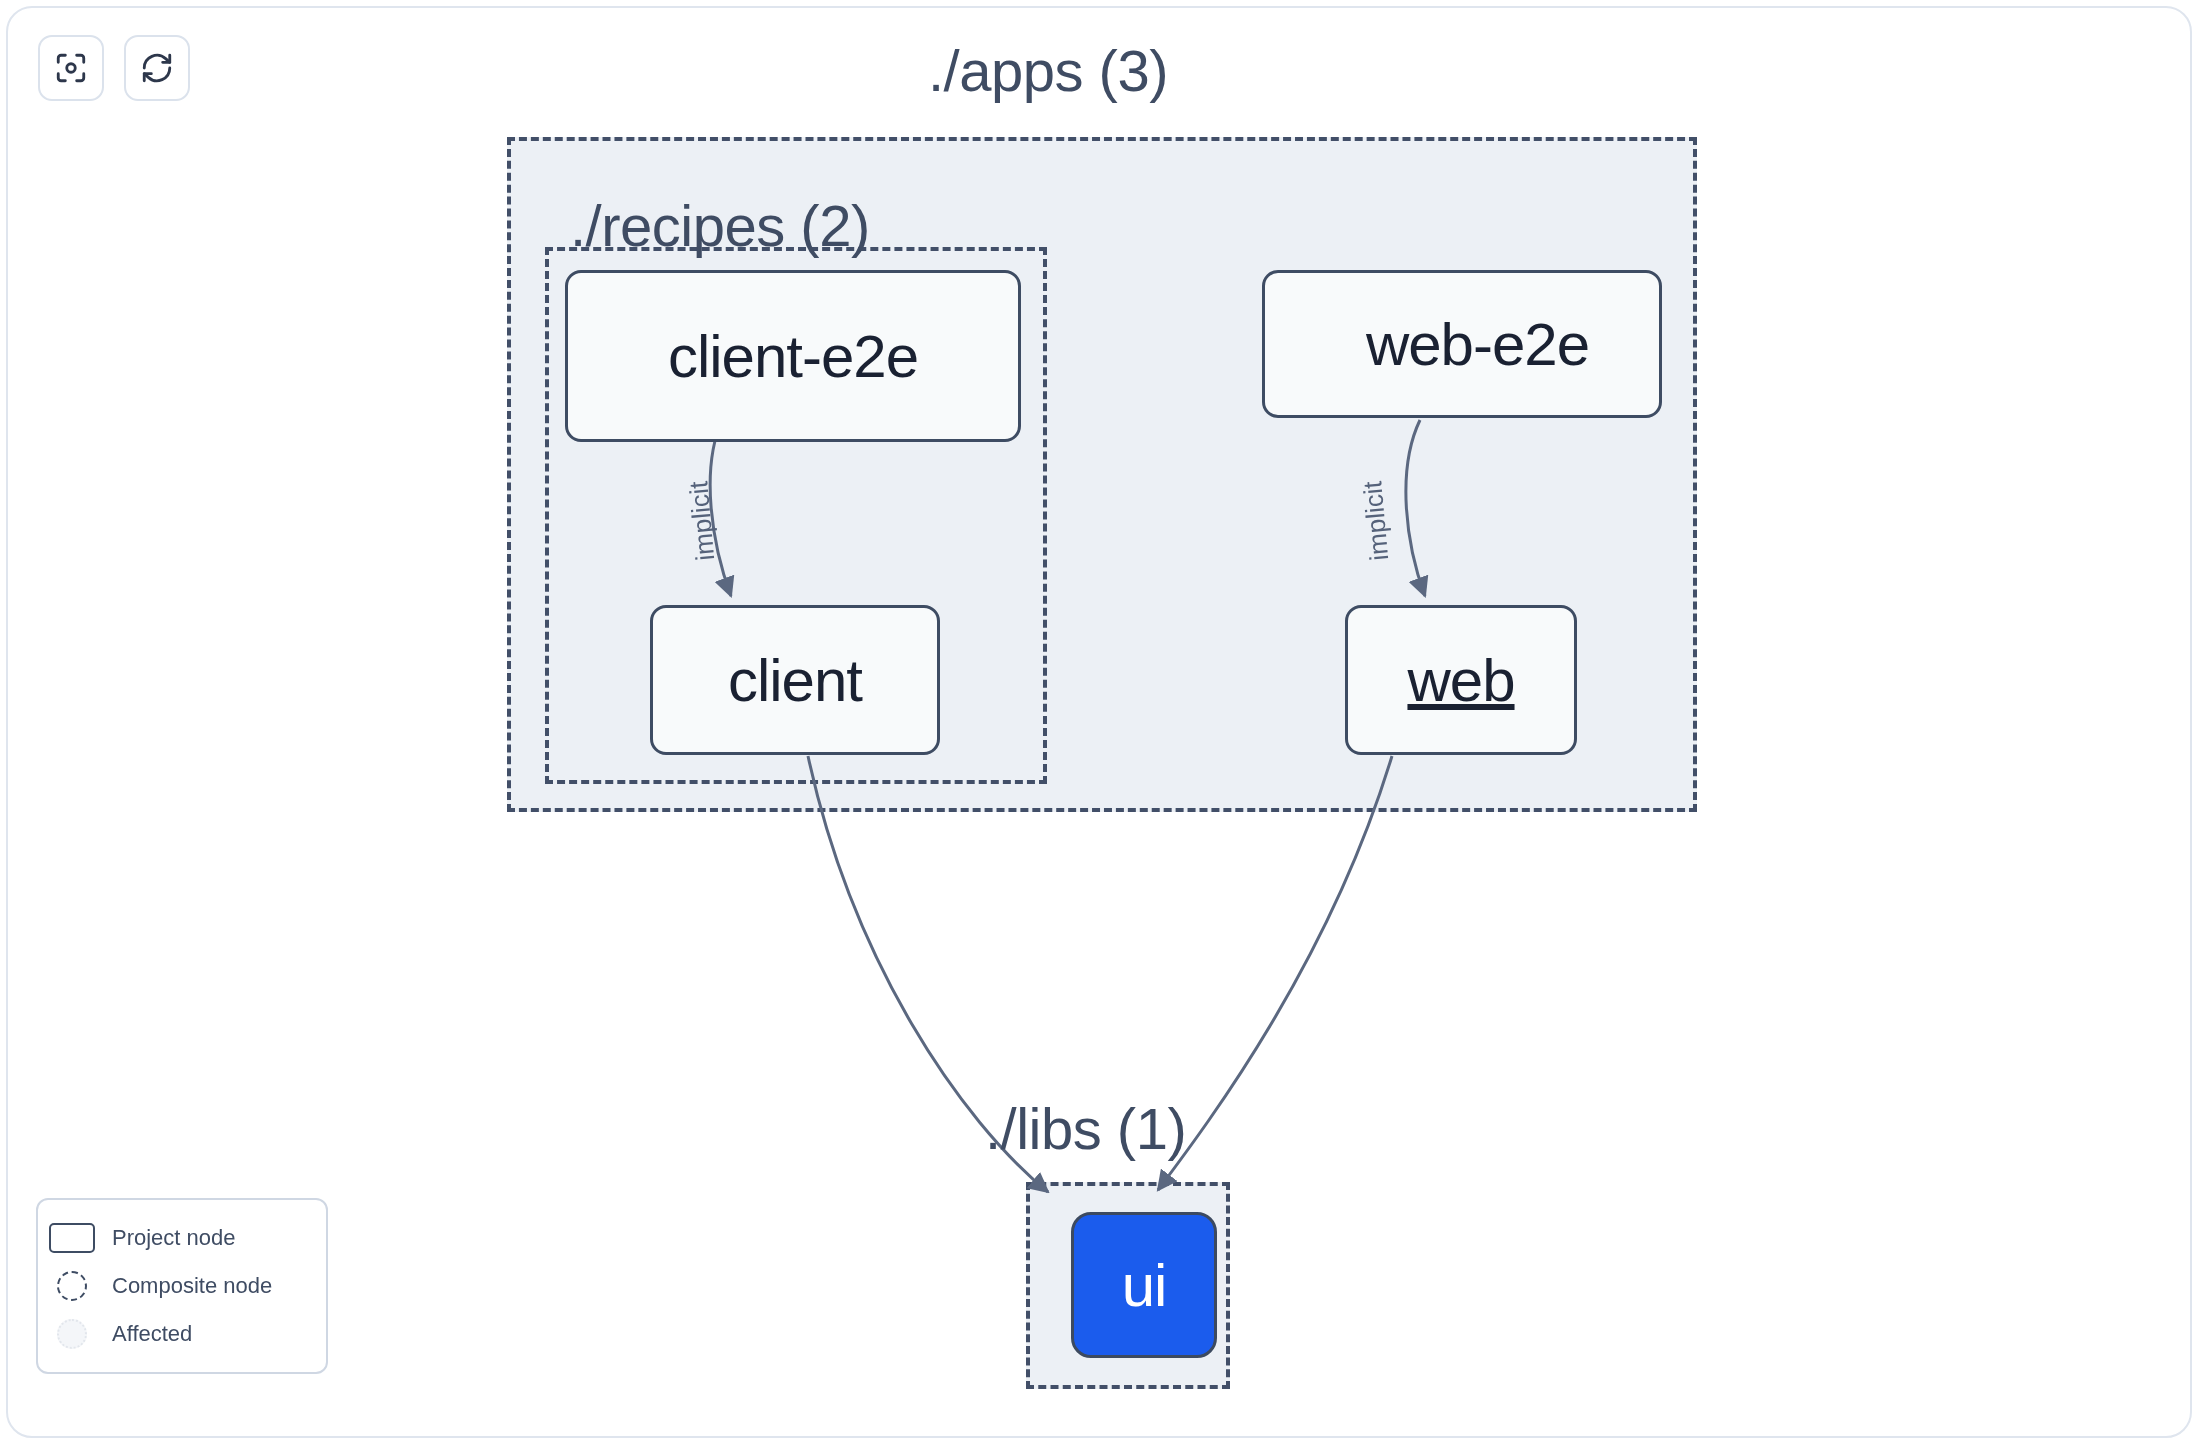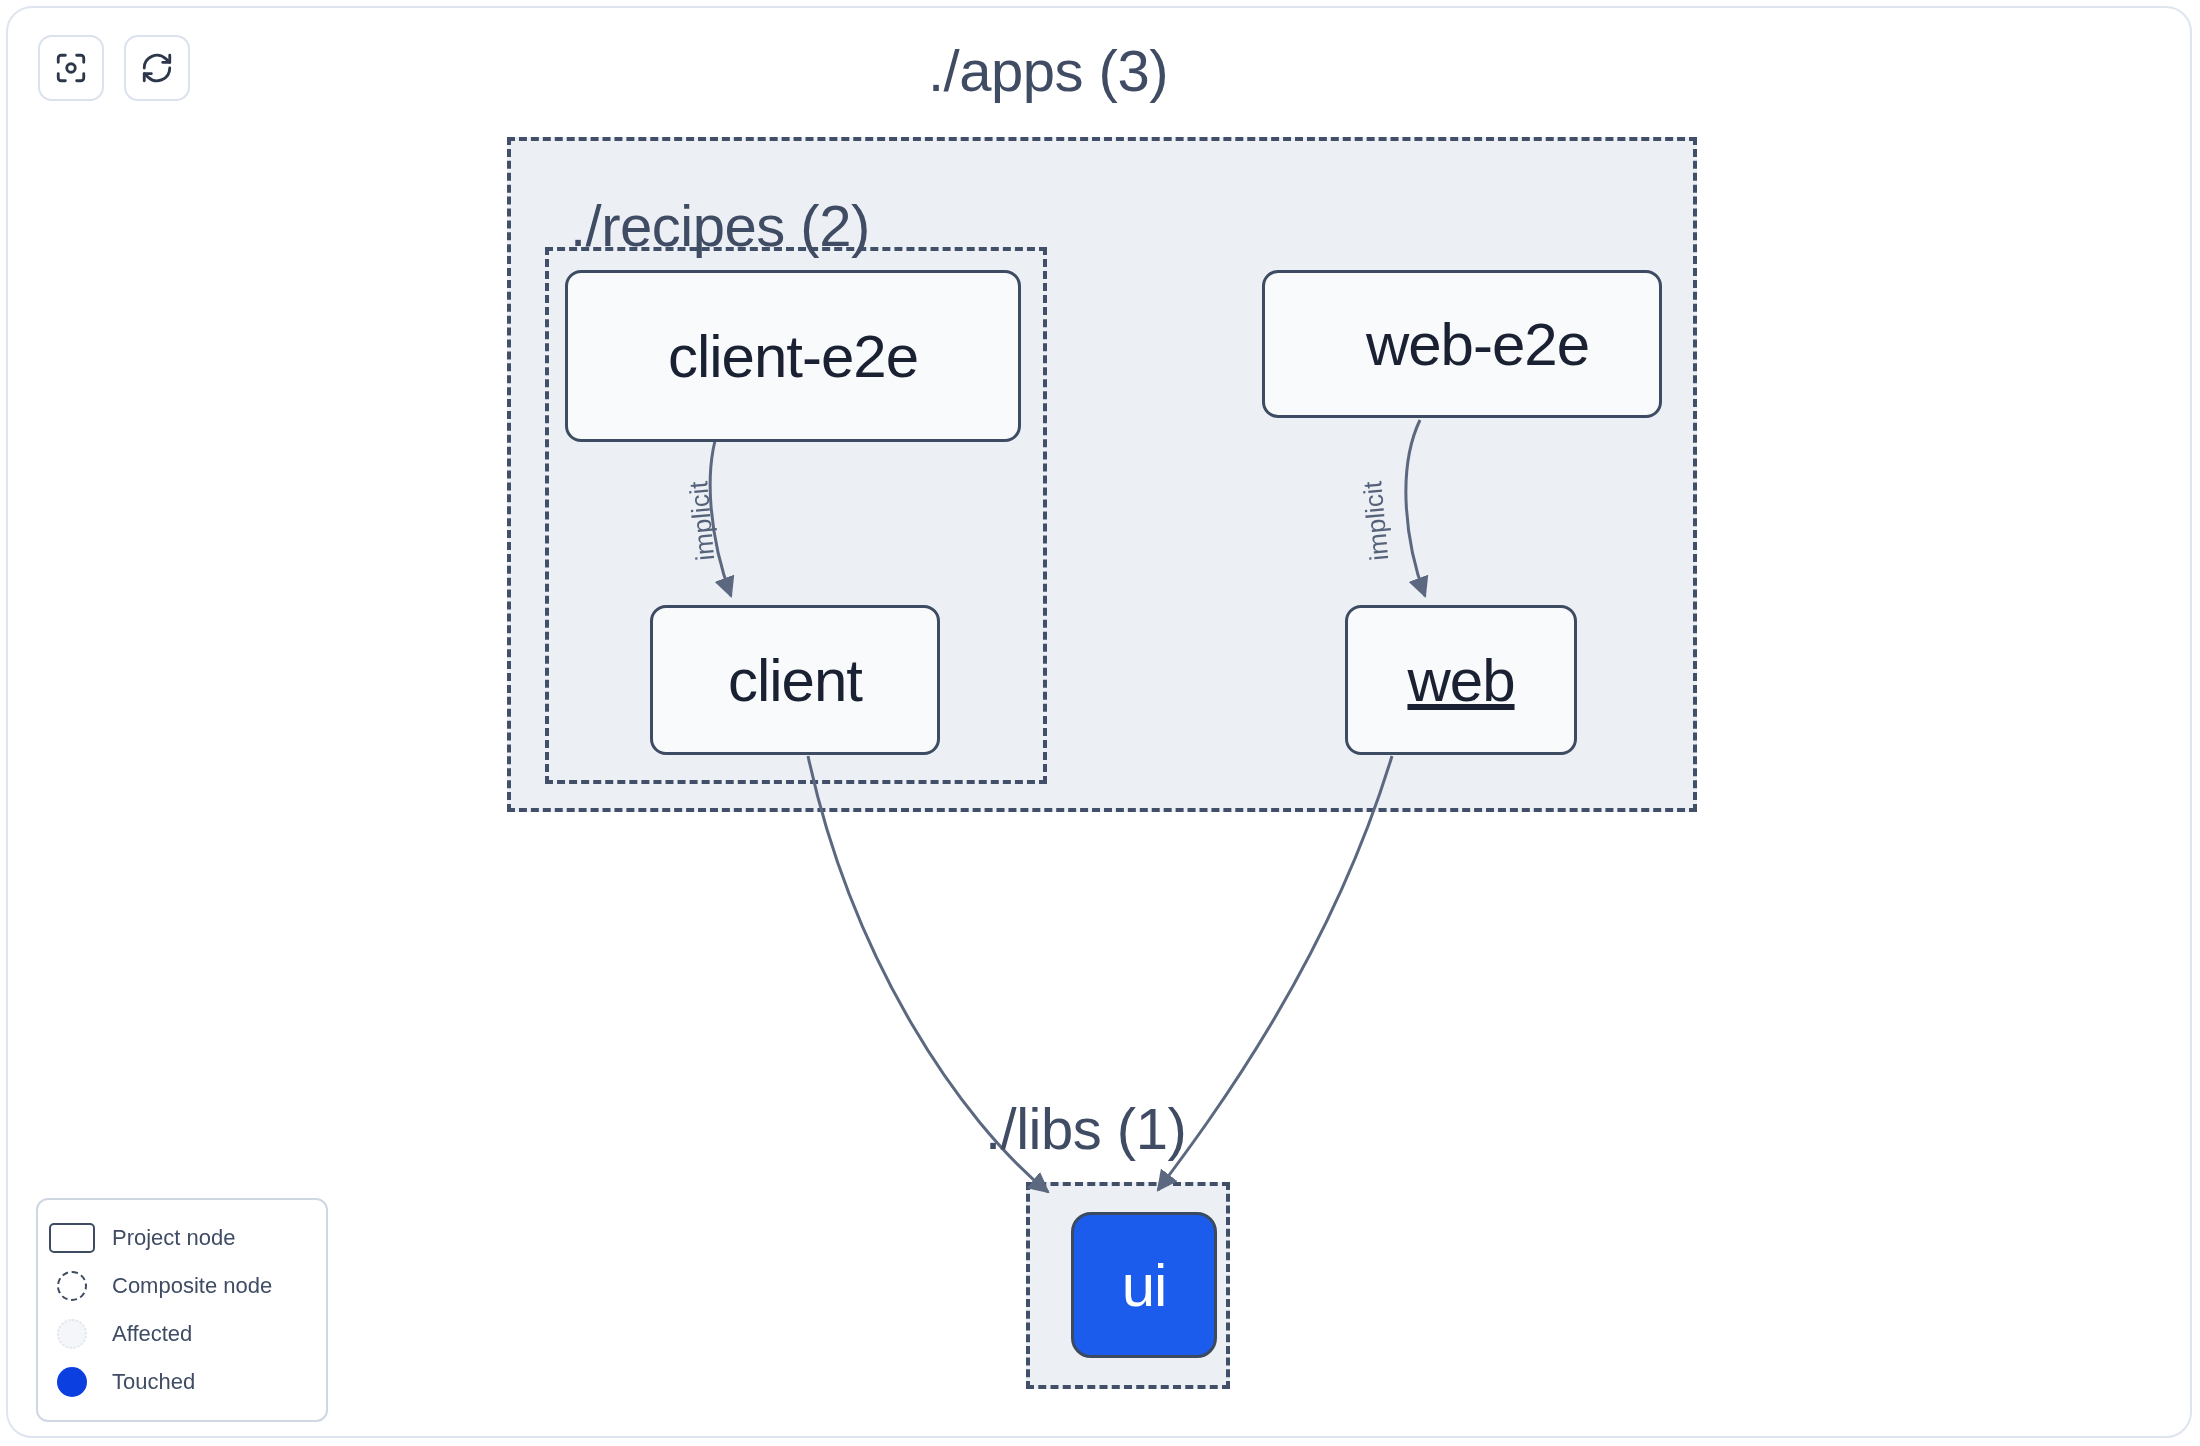--- a/index.html
+++ b/index.html
@@ -279,21 +279,15 @@
         <span class="sw-dashed-circle"></span>
       </span>
       <span class="legend-text">Composite node</span>
     </div>
     <div class="legend-row">
       <span class="legend-swatch">
         <span class="sw-dotted-circle"></span>
       </span>
       <span class="legend-text">Affected</span>
     </div>
-    <div class="legend-row">
-      <span class="legend-swatch">
-        <span class="sw-solid-circle"></span>
-      </span>
-      <span class="legend-text">Touched</span>
-    </div>
   </div>
 
 </div>
 
 </body></html>

